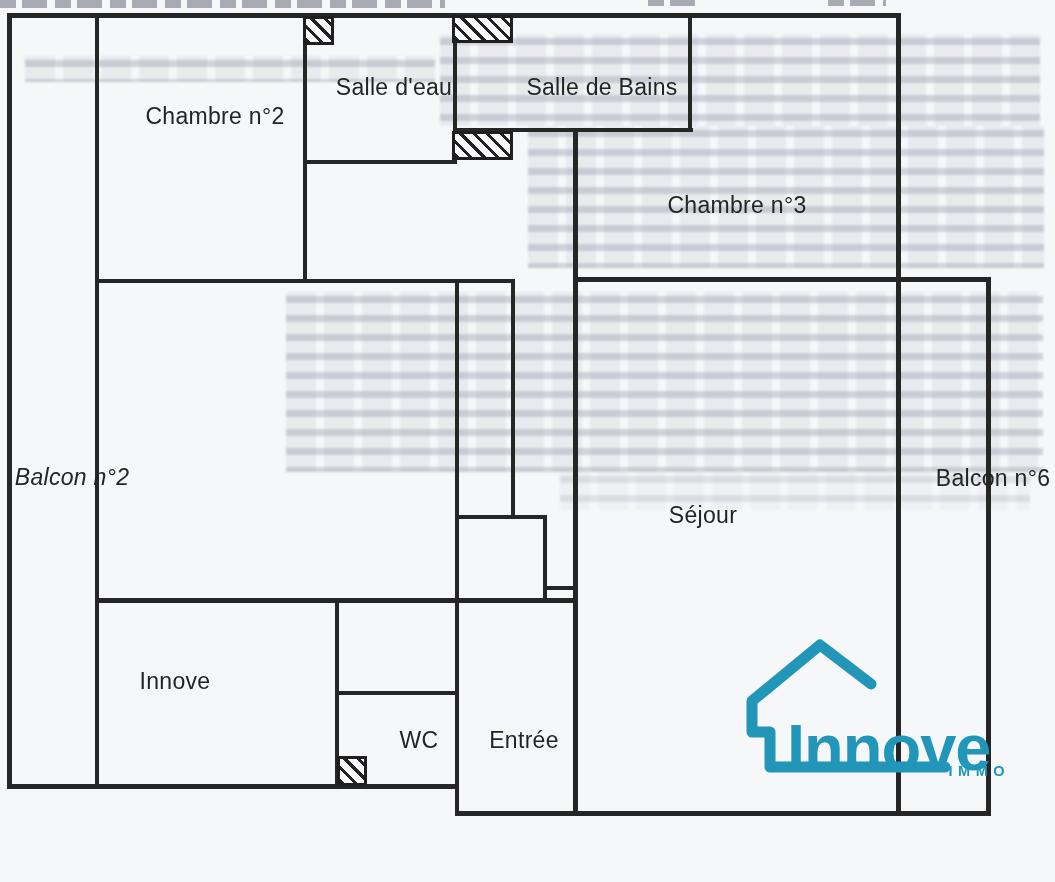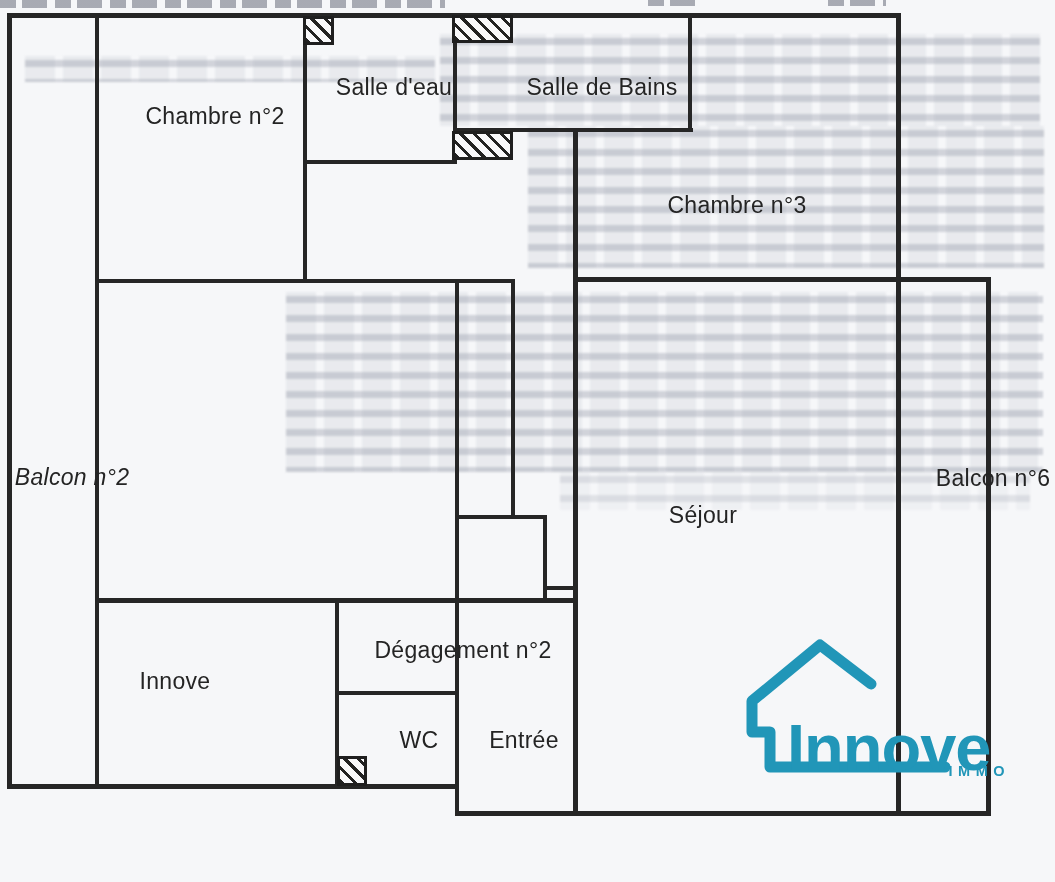--- a/index.html
+++ b/index.html
@@ -86,21 +86,20 @@
   <div class="hatch" style="left:337px;top:756px;width:30px;height:30px;"></div>
 
   <div class="lbl" style="left:215px;top:116px;">Chambre n°2</div>
   <div class="lbl" style="left:394px;top:87px;">Salle d'eau</div>
   <div class="lbl" style="left:566px;top:87px;margin-left:36px;">Salle de Bains</div>
   <div class="lbl" style="left:737px;top:205px;">Chambre n°3</div>
   <div class="lbl" style="left:72px;top:477px;font-style:italic;">Balcon n°2</div>
   <div class="lbl" style="left:703px;top:495px;margin-top:20px;">Séjour</div>
   <div class="lbl" style="left:993px;top:478px;">Balcon n°6</div>
   <div class="lbl" style="left:175px;top:681px;">Innove</div>
-  <div class="lbl" style="left:463px;top:650px;">Dégagement n°2</div>
   <div class="lbl" style="left:419px;top:740px;">WC</div>
   <div class="lbl" style="left:524px;top:740px;">Entrée</div>
 
   <svg class="logo" width="300" height="170" viewBox="0 0 300 170">
     <path d="M 144 58 L 93 19 L 25 75 L 25 106 L 43 106 L 43 141 L 218 141" fill="none" stroke="#2196b8" stroke-width="11" stroke-linecap="round" stroke-linejoin="round"></path>
     <text x="60" y="144" font-size="65" fill="#2196b8" letter-spacing="-1">Innove</text>
     <text x="283" y="150" font-size="14.5" fill="#2196b8" letter-spacing="5.5" text-anchor="end">IMMO</text>
   </svg>
 
 </div>

